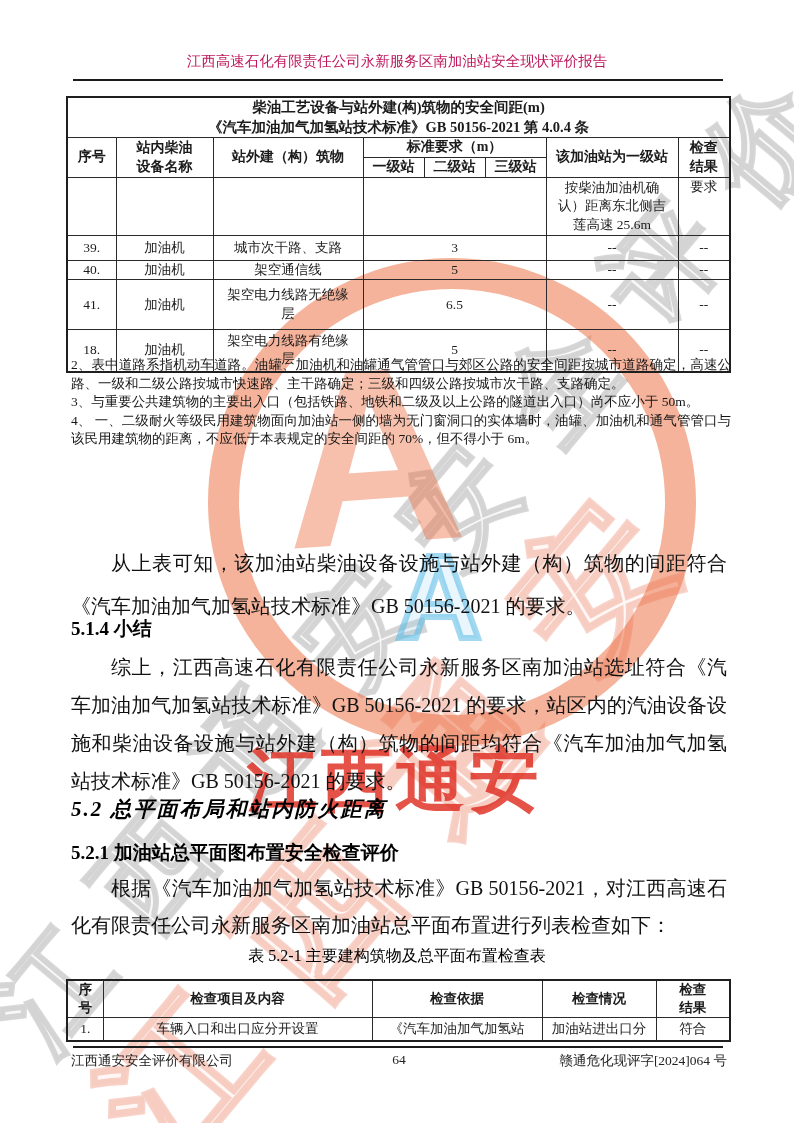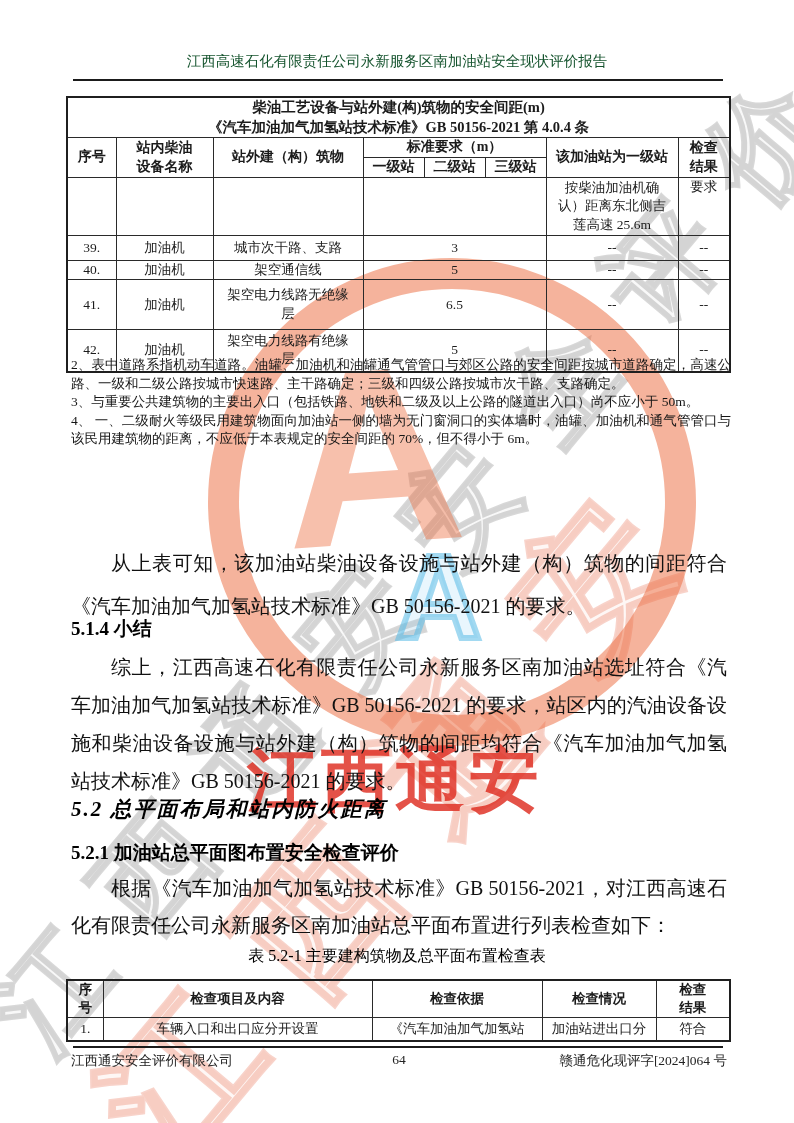--- a/index.html
+++ b/index.html
@@ -39,21 +39,21 @@
     -webkit-text-stroke:6px rgba(85,185,230,0.55);
   }
   .wm-red-name{
     left:247px;top:740px;font-size:70px;line-height:1.18;font-weight:bold;
     letter-spacing:4px;color:rgba(222,44,32,0.82);white-space:nowrap;
   }
   
   .content{position:absolute;inset:0;z-index:1;}
   .abs{position:absolute;}
   .page-header{
-    left:0;right:0;top:52px;text-align:center;font-size:14.5px;color:#14532d;
+    left:0;right:0;top:52px;text-align:center;font-size:14.5px;color:#be185d;
   }
   .header-rule{left:73px;top:79px;width:650px;height:0;border-top:2px solid #1b1b1b;}
 
   table{border-collapse:collapse;table-layout:fixed;border-radius:25px;}
   td{border:1px solid #2a2a2a;text-align:center;vertical-align:middle;
      white-space:pre-line;padding:0 2px;box-sizing:border-box;
      font-size:13.5px;line-height:1.35;}
   .t1{left:66px;top:96px;width:663px;}
   .t1 table{width:663px;border:2px solid #1f1f1f;}
   .t1 .title-cell{font-weight:bold;font-size:14.5px;border-bottom:none;}
@@ -166,21 +166,21 @@
         <tr style="height:50px">
           <td>41.</td>
           <td>加油机</td>
           <td>架空电力线路无绝缘
 层</td>
           <td colspan="3">6.5</td>
           <td>--</td>
           <td>--</td>
         </tr>
         <tr style="height:42px">
-          <td>42.</td>
+          <td>18.</td>
           <td>加油机</td>
           <td>架空电力线路有绝缘
 层</td>
           <td colspan="3">5</td>
           <td>--</td>
           <td>--</td>
         </tr>
       </tbody>
         </table>
     </div>

